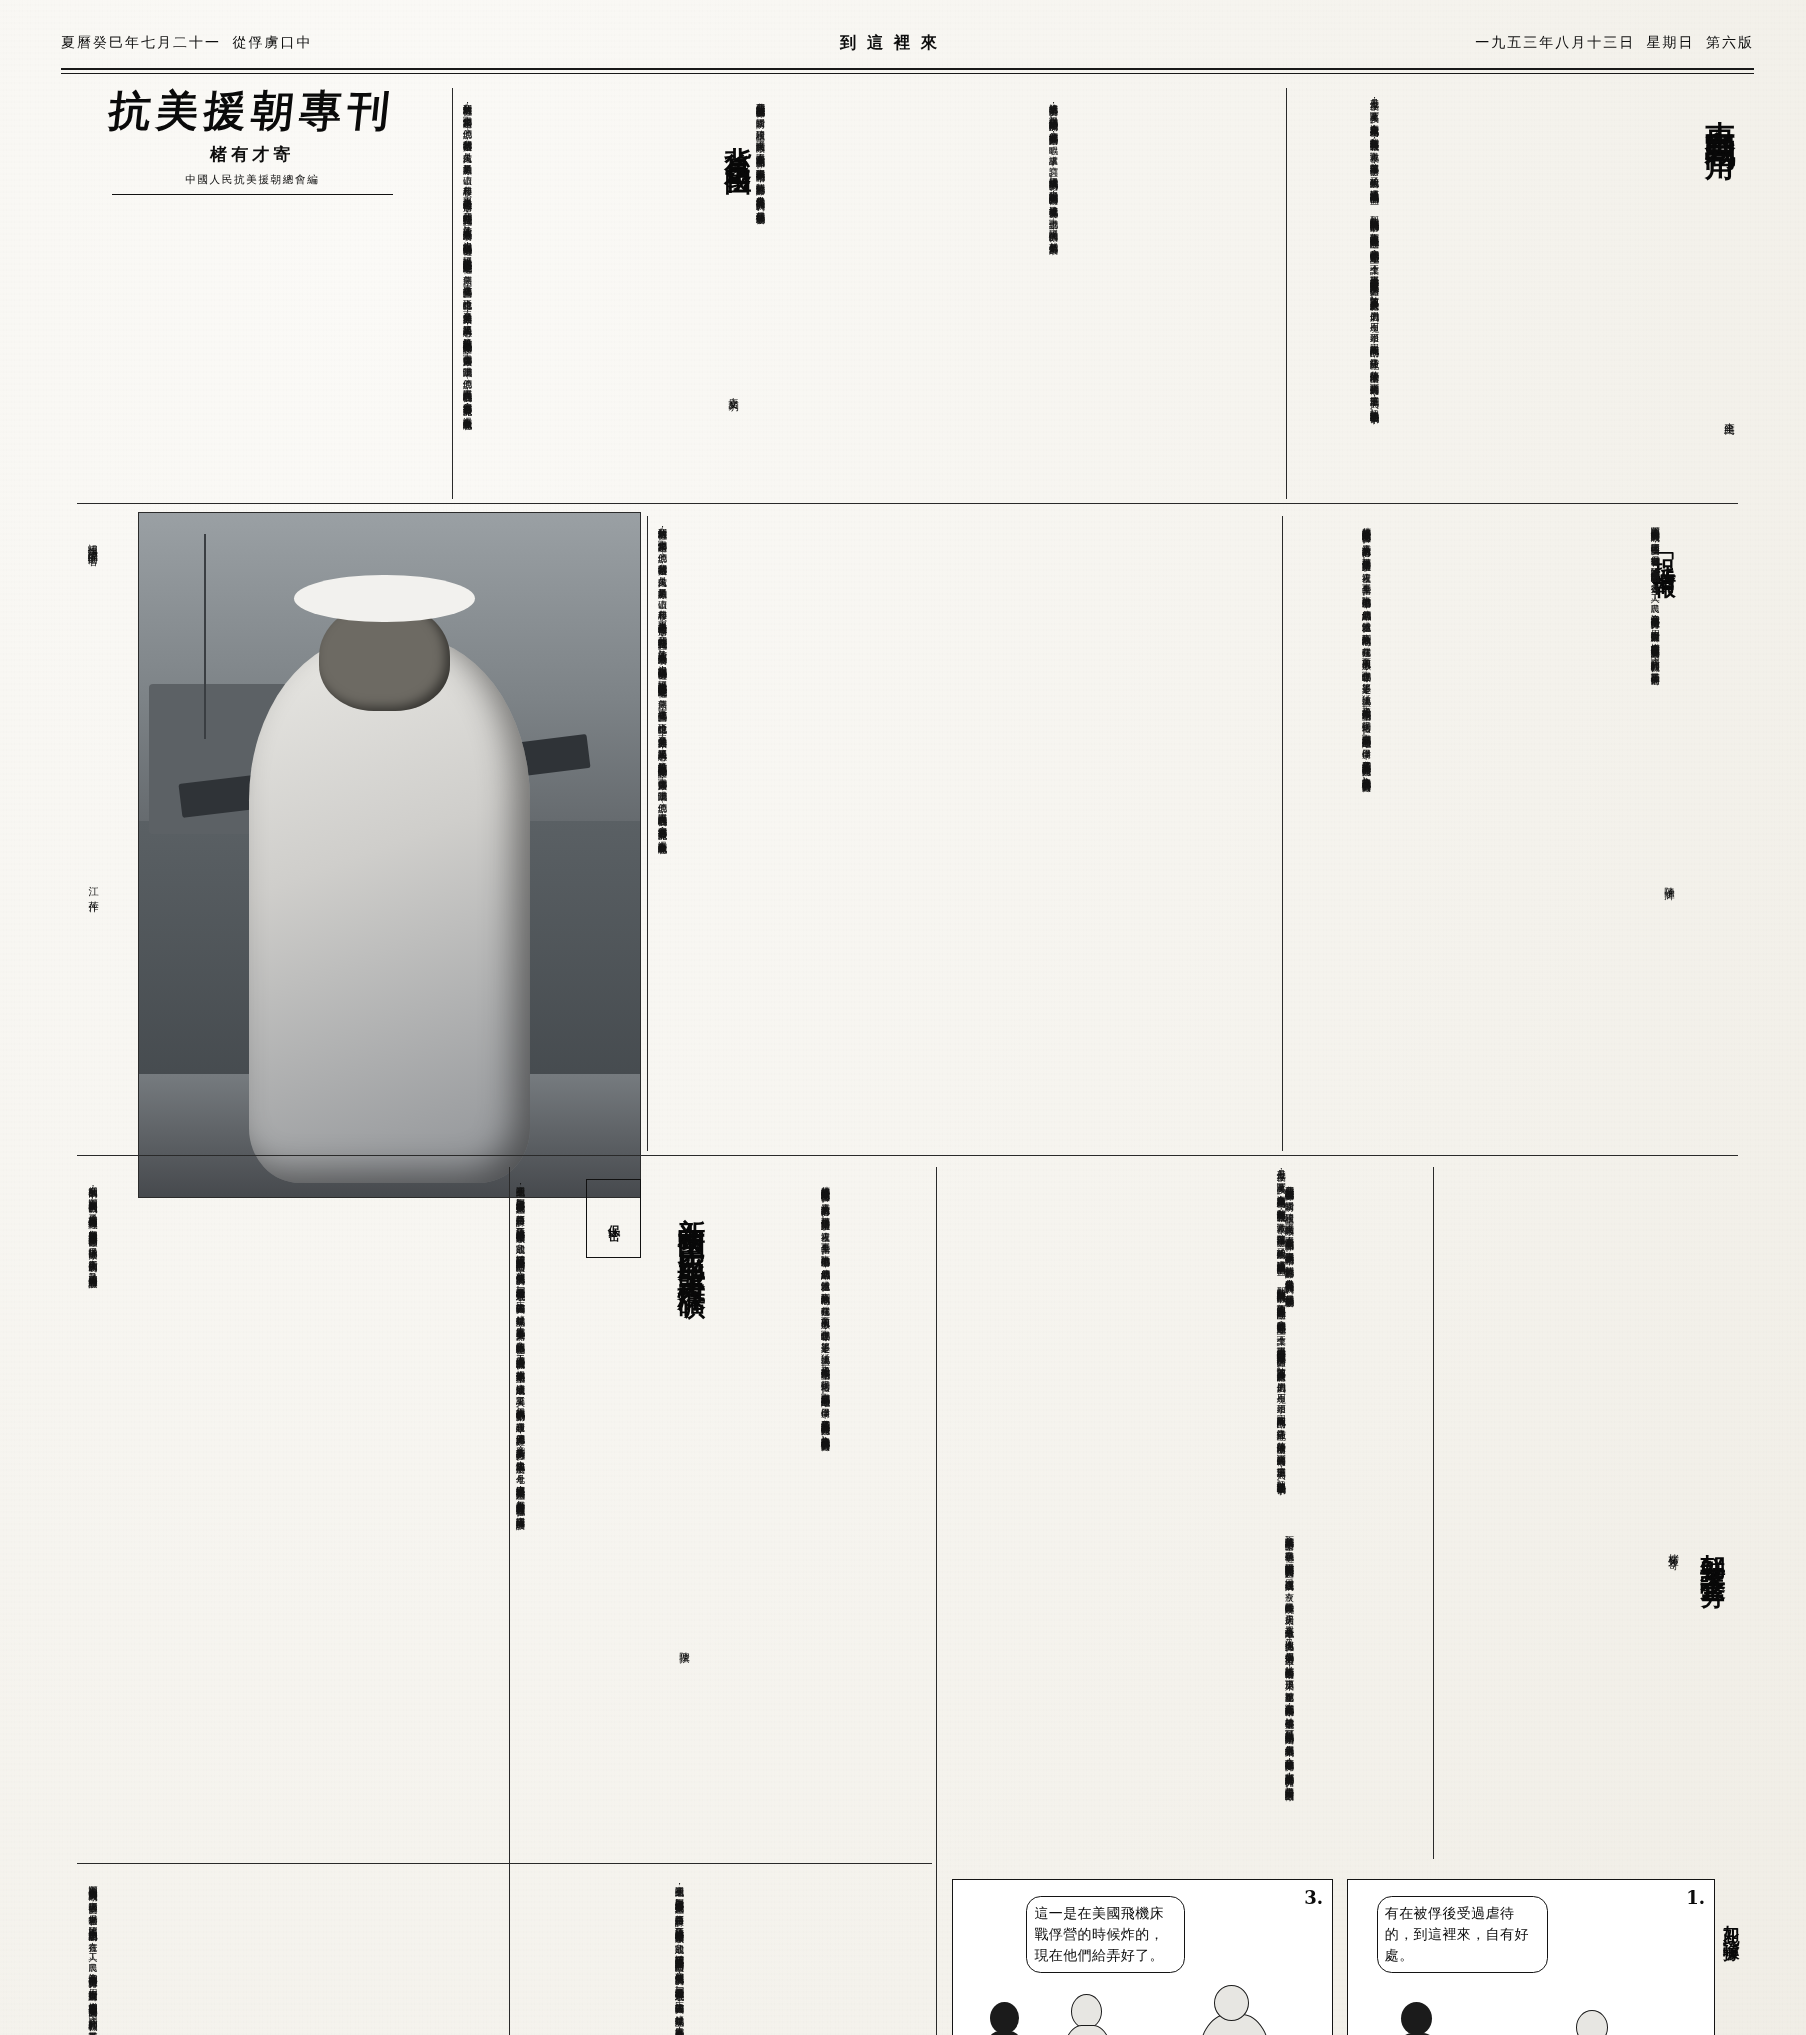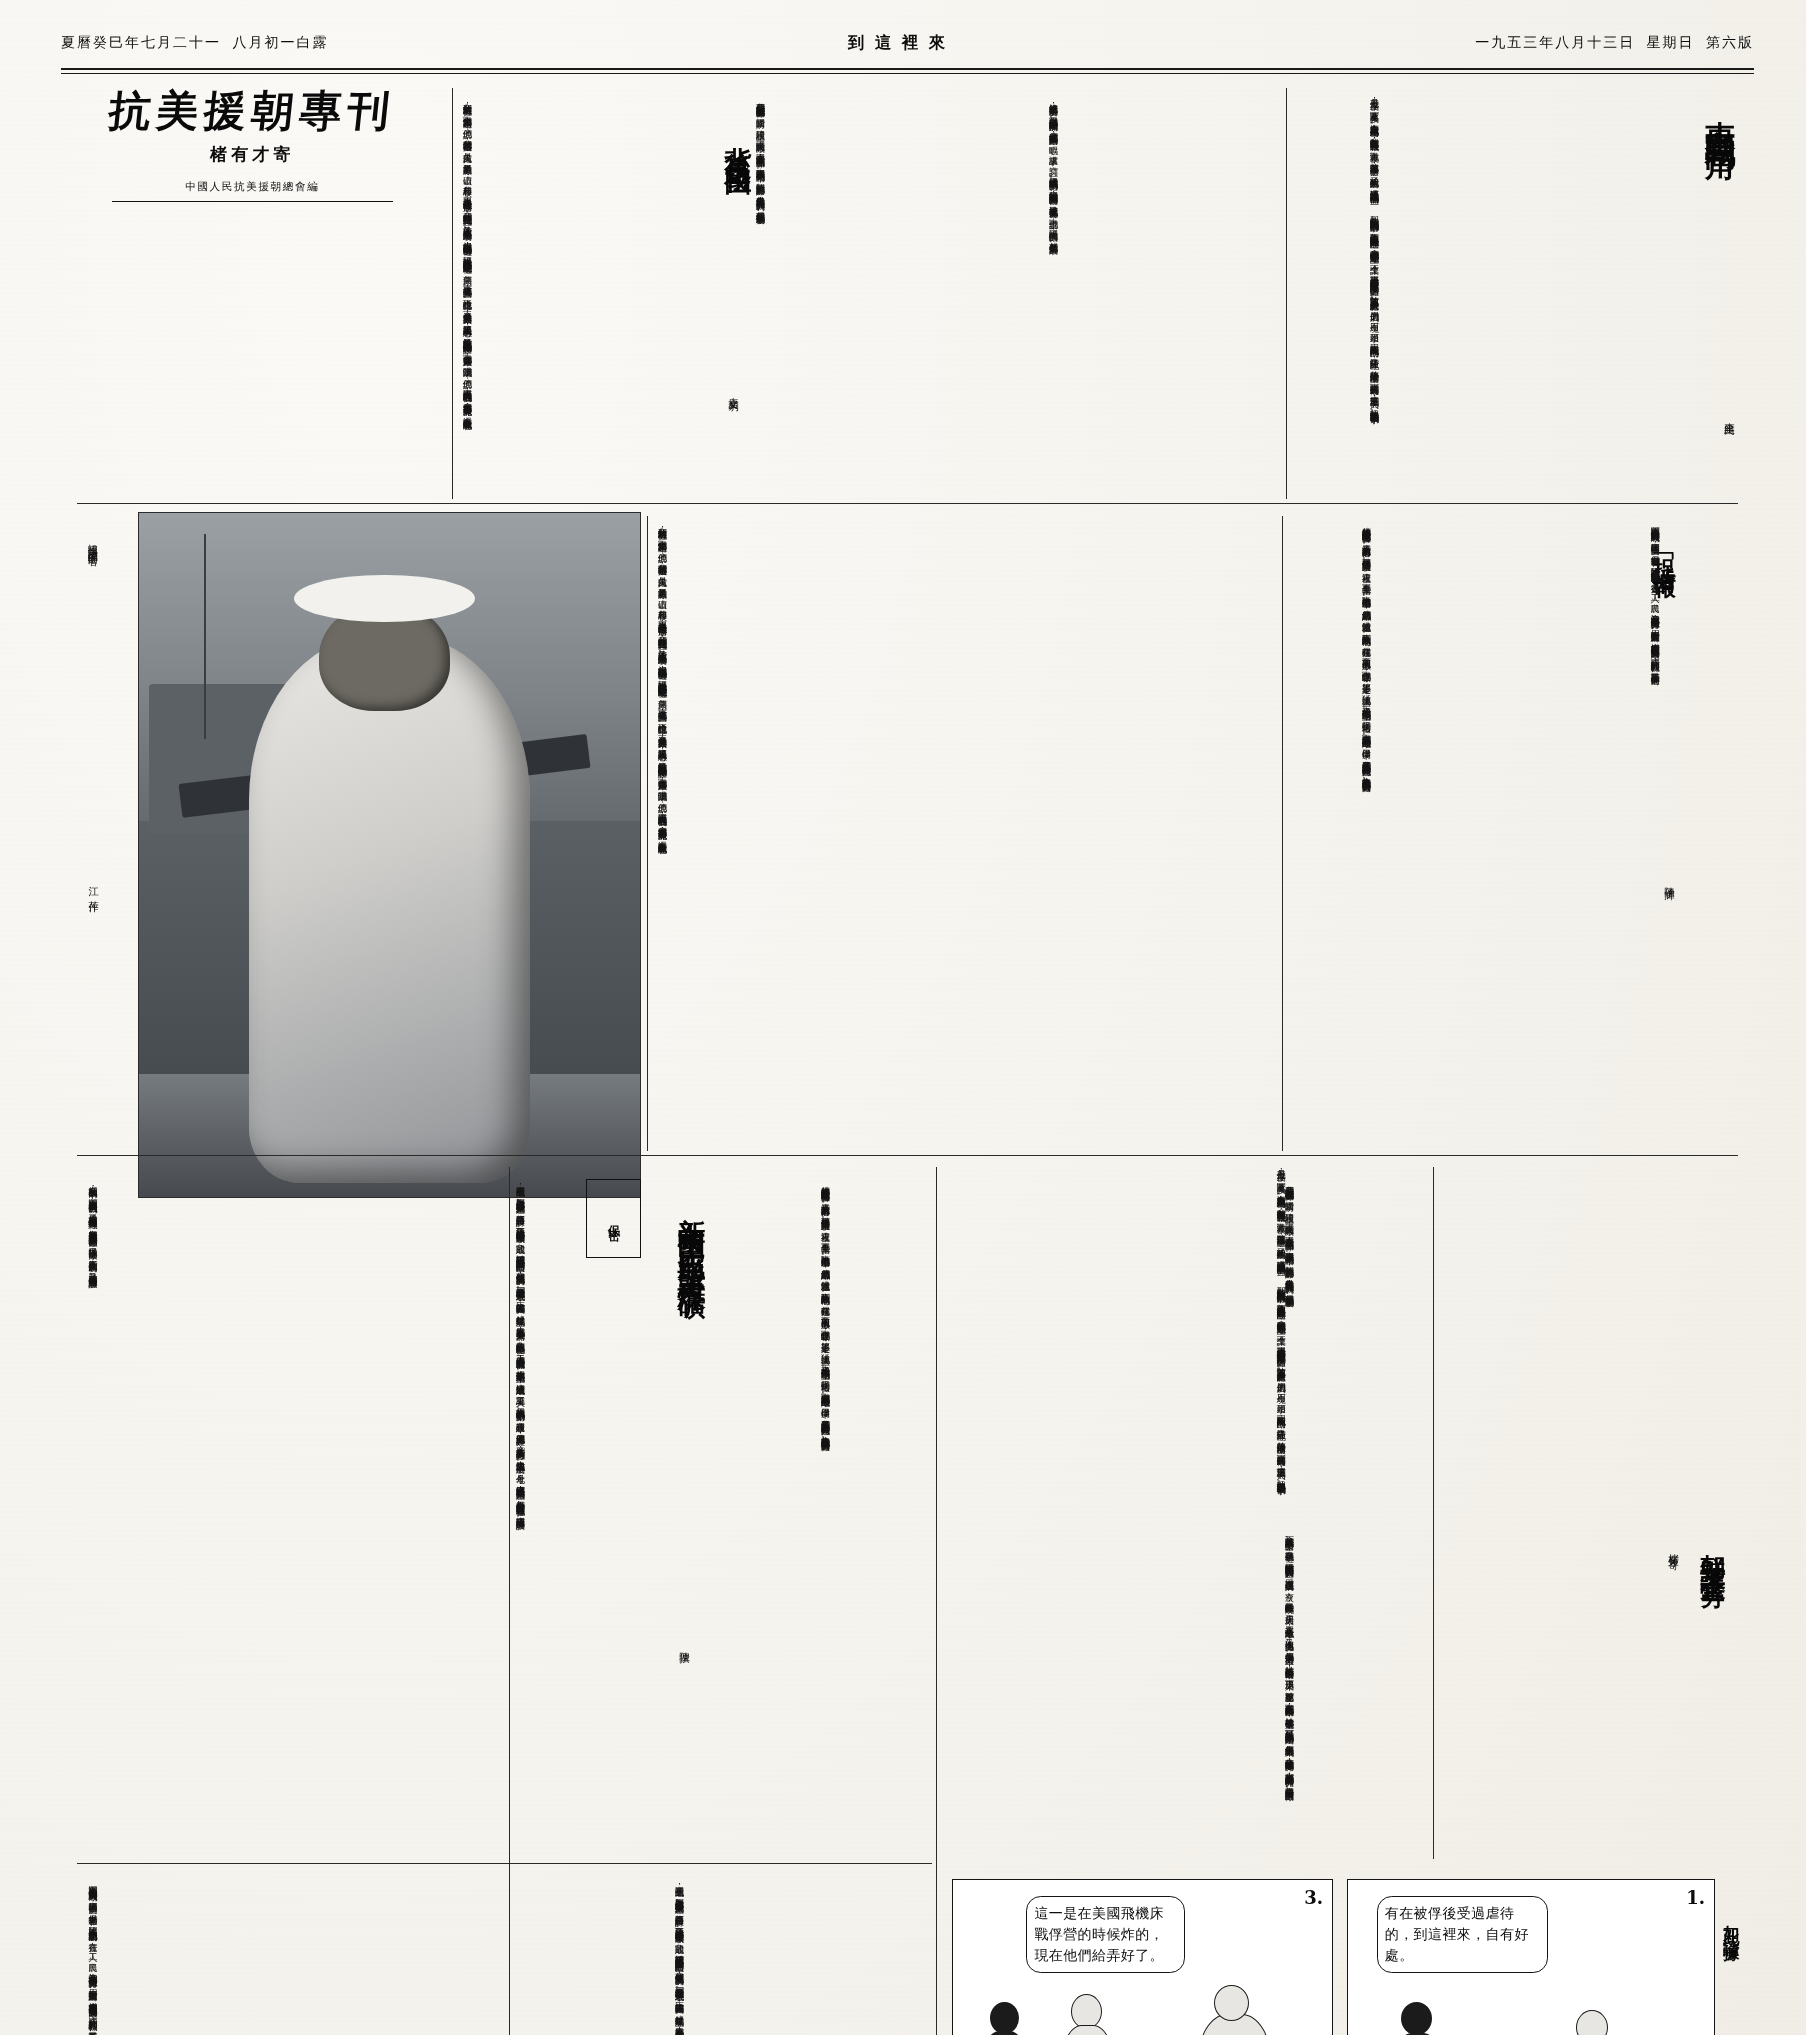--- a/index.html
+++ b/index.html
@@ -106,21 +106,21 @@
     white-space: nowrap;
     line-height: 1.1;
   }
   .logo-issue {
     margin-top: 9px;
     font-size: 17px;
     letter-spacing: 4.1px;
     font-weight: bold;
   }
   .logo-pub {
-    margin-top: 14px;
+    margin-top: 7px;
     font-size: 10.6px;
     letter-spacing: 1.6px;
   }
   .logo-rule {
     margin: 6.5px auto 0;
     width: 281px; height: 1.2px;
     background: #111;
   }
   
   .sailor-img {
@@ -279,21 +279,21 @@
 </style>
 </head>
 <body>
 
 <div class="page">
   <div class="grain"></div>
 
   <div class="masthead">
     <div class="mast-left">
       <span class="mast-txt">夏曆癸巳年七月二十一</span>
-      <span class="mast-txt">八月初一白露</span>
+      <span class="mast-txt">從俘虜口中</span>
     </div>
     <div class="paper-name">到這裡來</div>
     <div class="mast-right">
       <span class="mast-txt">一九五三年八月十三日</span>
       <span class="mast-txt">星期日</span>
       <span class="mast-txt">第六版</span>
     </div>
   </div>
   <div class="rule-top"></div>
   <div class="rule-top2"></div>

